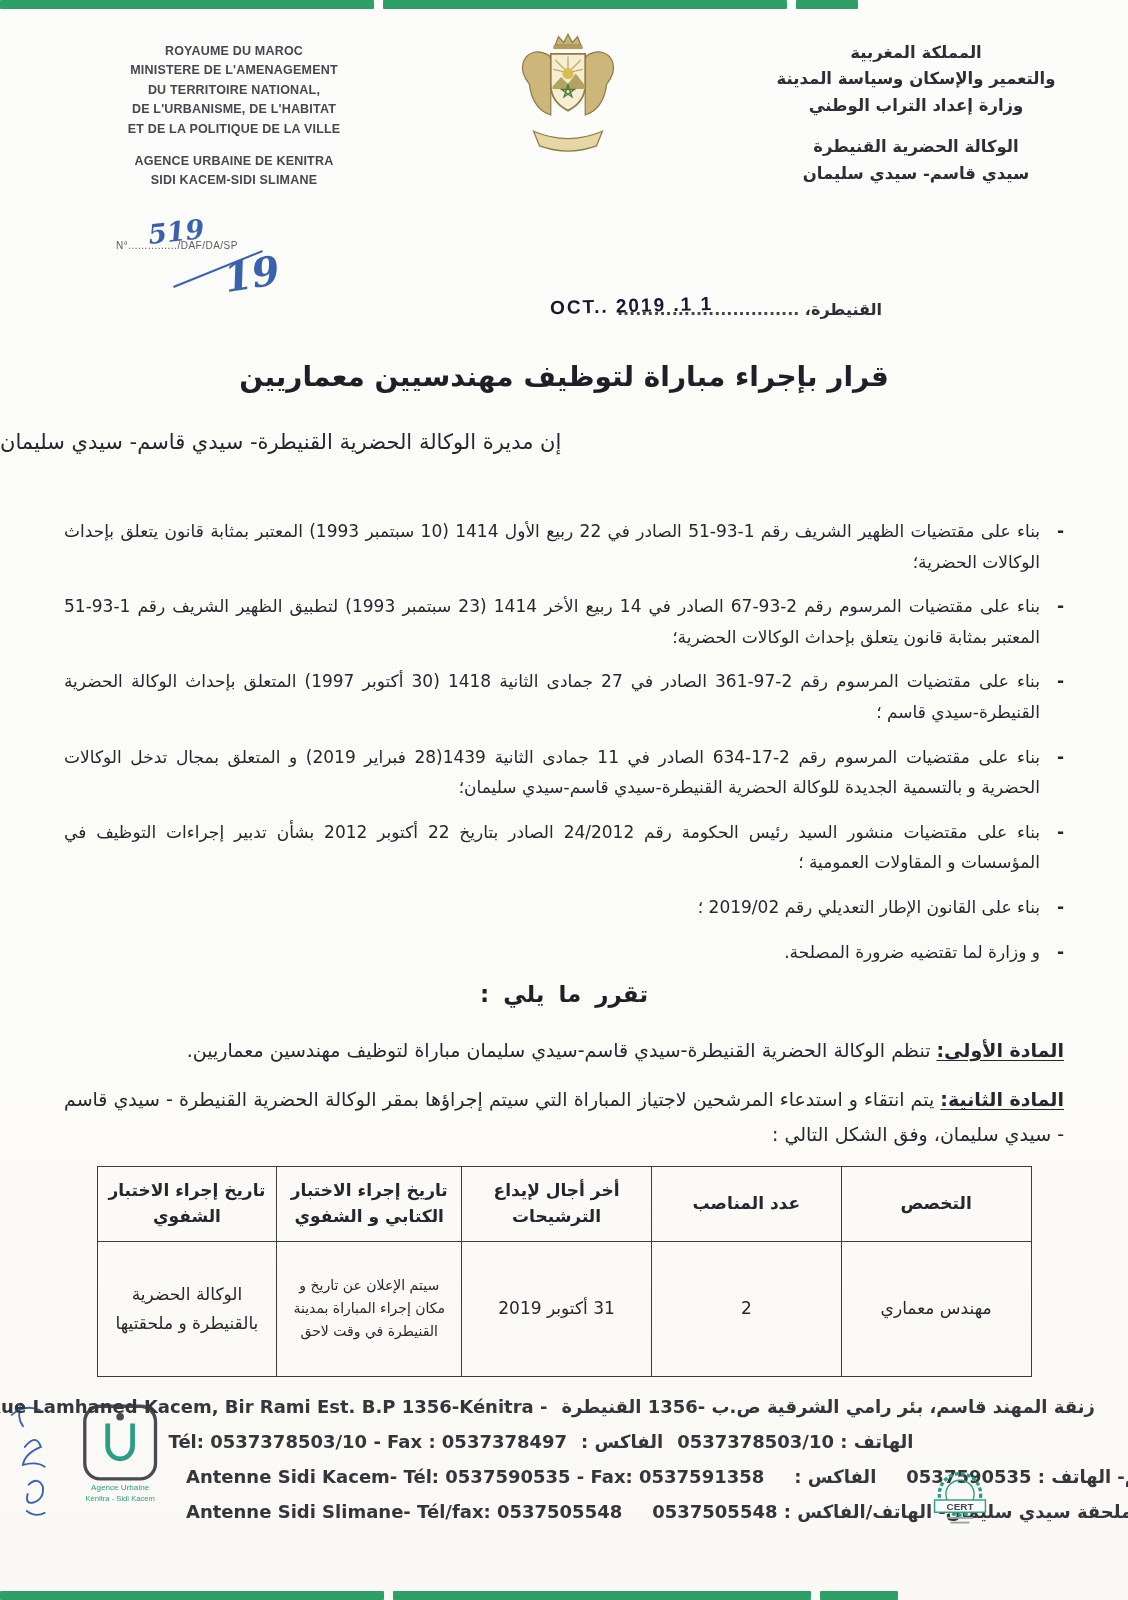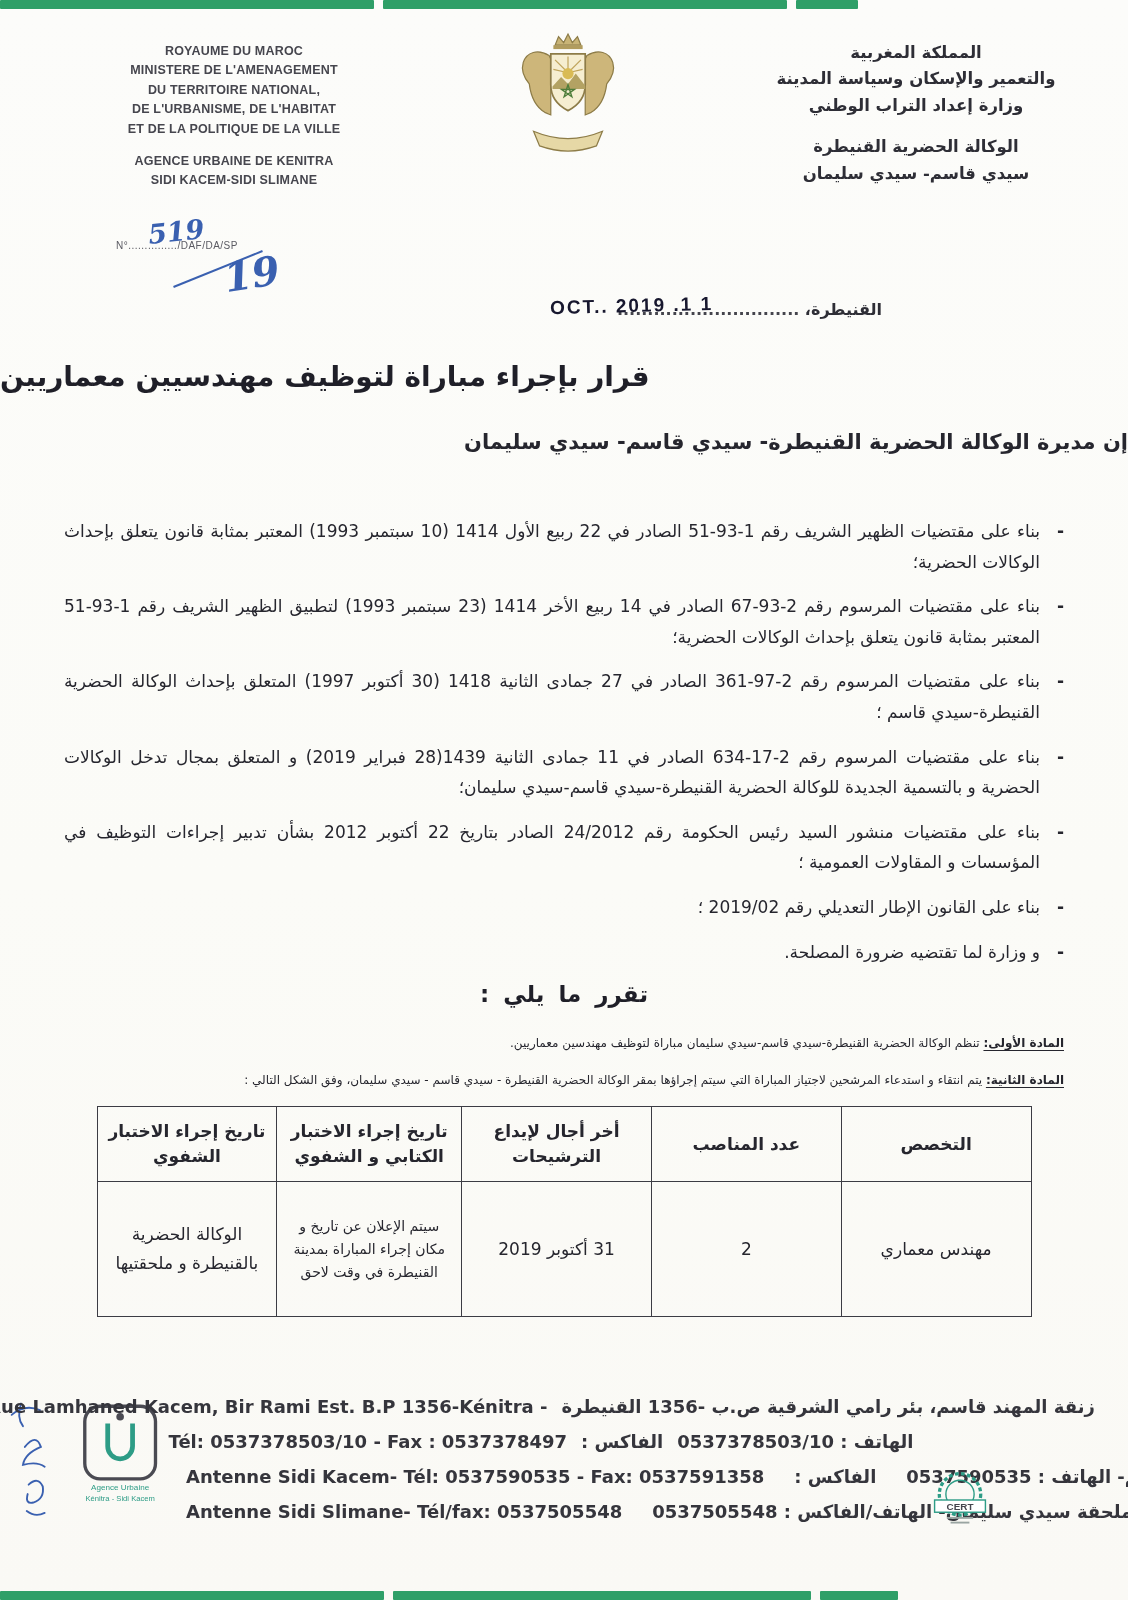--- a/index.html
+++ b/index.html
@@ -33,34 +33,34 @@
   .hand-19{position:absolute;left:224px;top:250px;font-size:40px;transform:rotate(-9deg)}
 
   
   .dateline{position:absolute;top:300px;left:520px;width:362px;direction:rtl;font-size:16px;
     color:#2e2e36;font-weight:bold}
   .dateline .dots{letter-spacing:2px;color:#44444c}
   .stamp{position:absolute;left:30px;top:-5px;font-family:"Liberation Sans",sans-serif;
     font-weight:bold;font-size:19px;letter-spacing:2px;color:#17172e;transform:rotate(-1.5deg);
     white-space:nowrap}
 
-  .doc-title{position:absolute;top:360px;left:0;right:0;text-align:left;direction:rtl;
+  .doc-title{position:absolute;top:360px;left:0;right:0;text-align:center;direction:rtl;
     font-size:28px;font-weight:bold;color:#1f1f28}
-  .doc-subtitle{position:absolute;top:430px;left:0;right:0;text-align:right;direction:rtl;
-    font-size:21px;font-weight:bold;color:#26262e}
+  .doc-subtitle{position:absolute;top:430px;left:0;right:0;text-align:left;direction:rtl;
+    font-size:21px;font-weight:normal;color:#26262e}
 
   
   .content{position:absolute;top:516px;left:64px;right:64px}
   .bullet{direction:rtl;display:flex;gap:10px;margin-bottom:14px;font-size:17px;
     line-height:1.8;text-align:justify}
   .bullet .dash{flex:0 0 14px;font-weight:bold}
   .bullet .btxt{flex:1}
   .decision{direction:rtl;text-align:center;font-size:23px;font-weight:bold;
     word-spacing:6px;margin:8px 0 26px;color:#1f1f28}
-  .article{direction:rtl;font-size:12px;line-height:1.8;text-align:justify;margin:0 0 15px}
+  .article{direction:rtl;font-size:19px;line-height:1.8;text-align:justify;margin:0 0 15px}
   .article .lbl{font-weight:bold;text-decoration:underline;text-underline-offset:3px}
 
   
   table.schedule{width:935px;margin:12px auto 0;border-collapse:collapse;direction:rtl;
     font-size:17px;color:#26262e}
   .schedule th,.schedule td{border:1.5px solid #3c3c44;padding:8px 10px;text-align:center;
     vertical-align:middle}
   .schedule th{font-weight:bold;height:58px;line-height:1.5}
   .schedule td{height:118px;line-height:1.7}
   .schedule td.small{font-size:14px;line-height:1.65}

